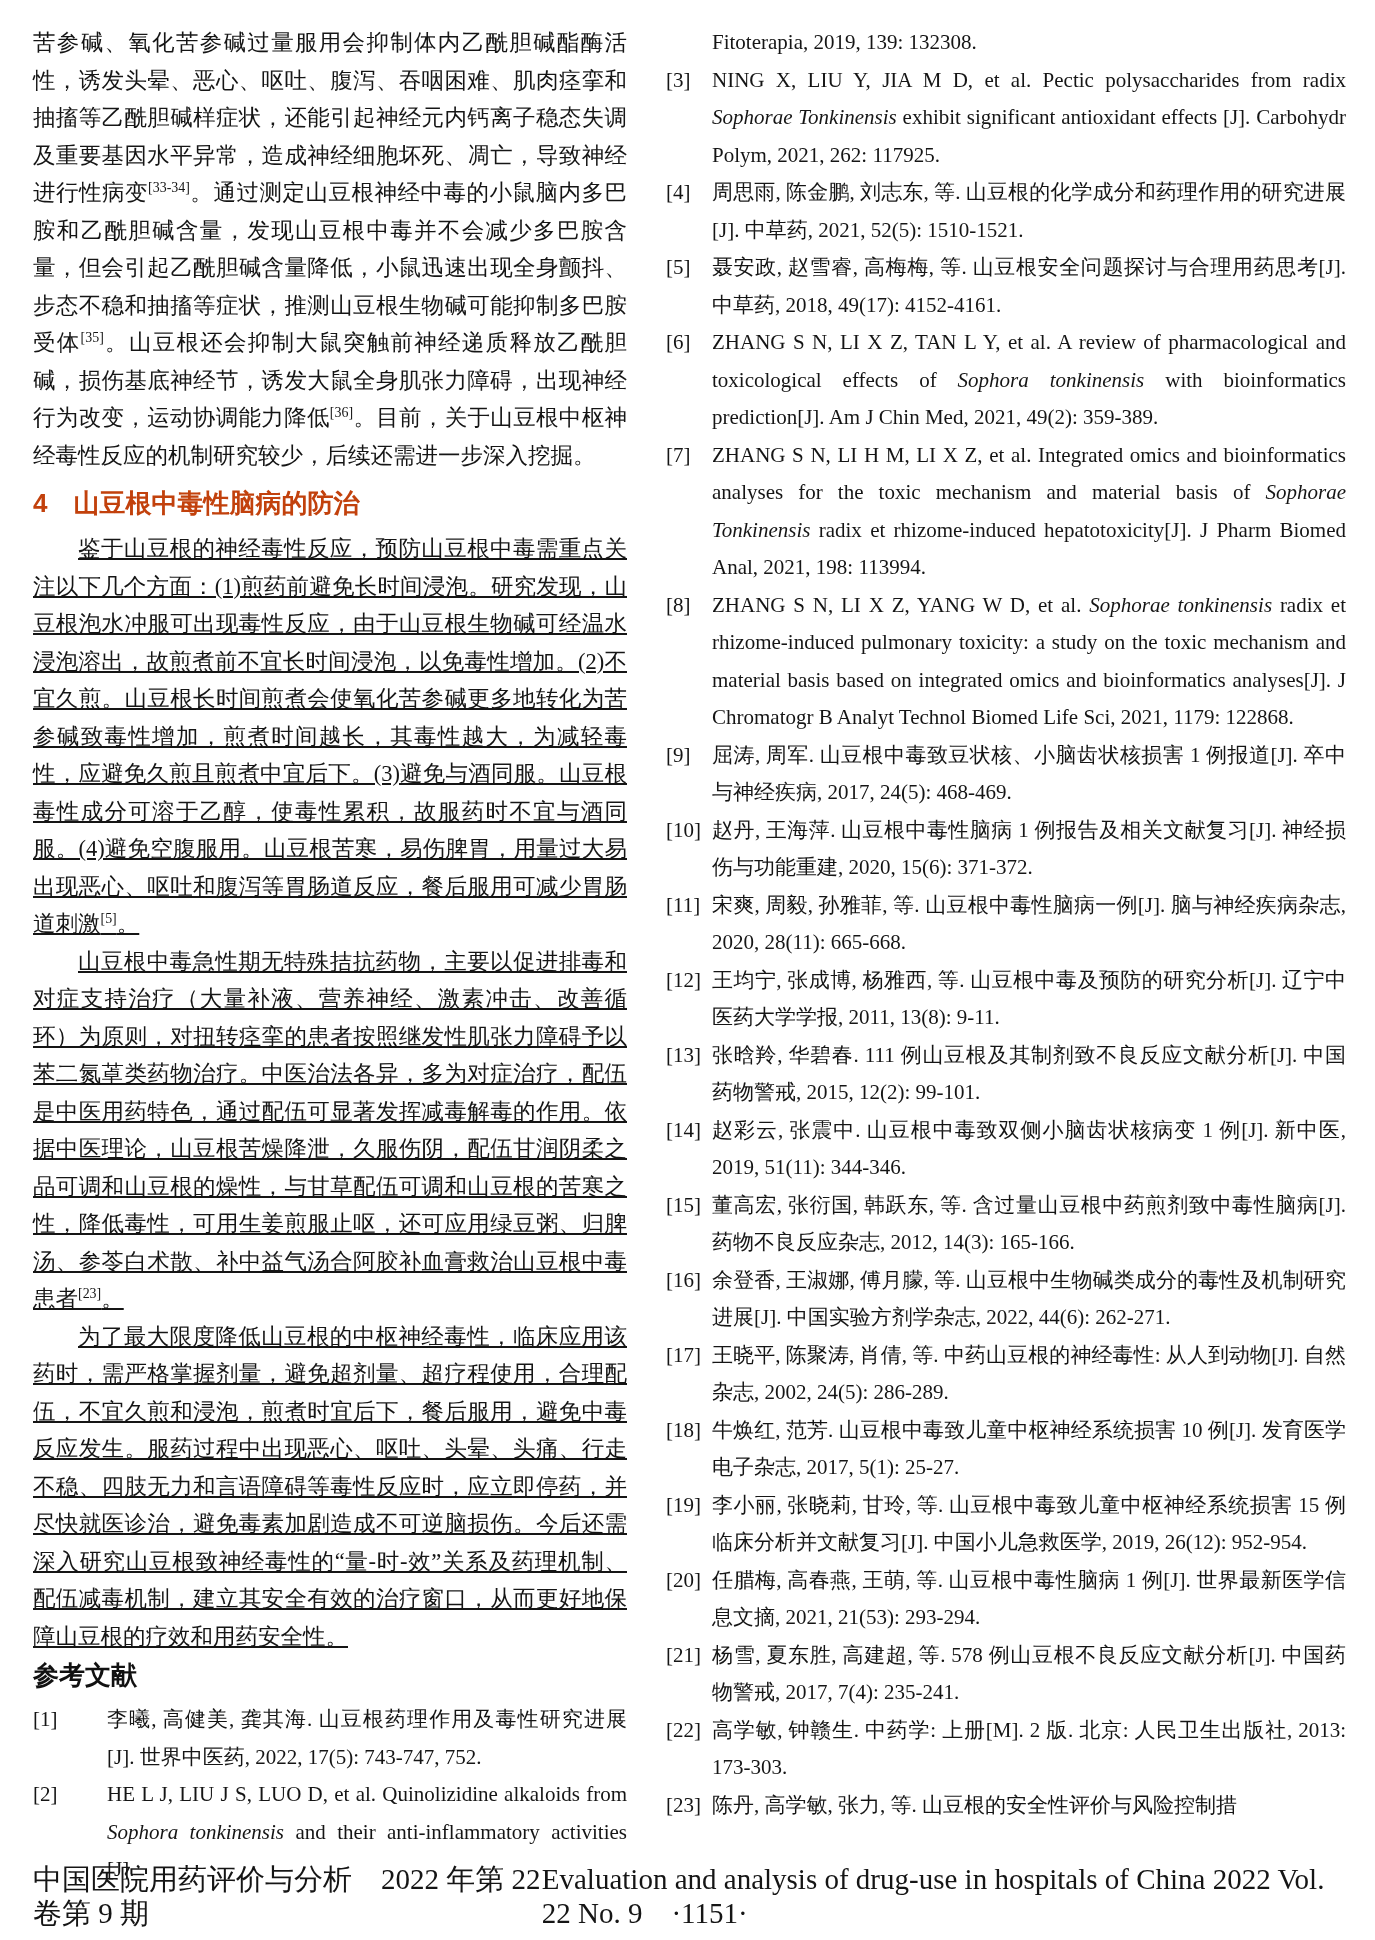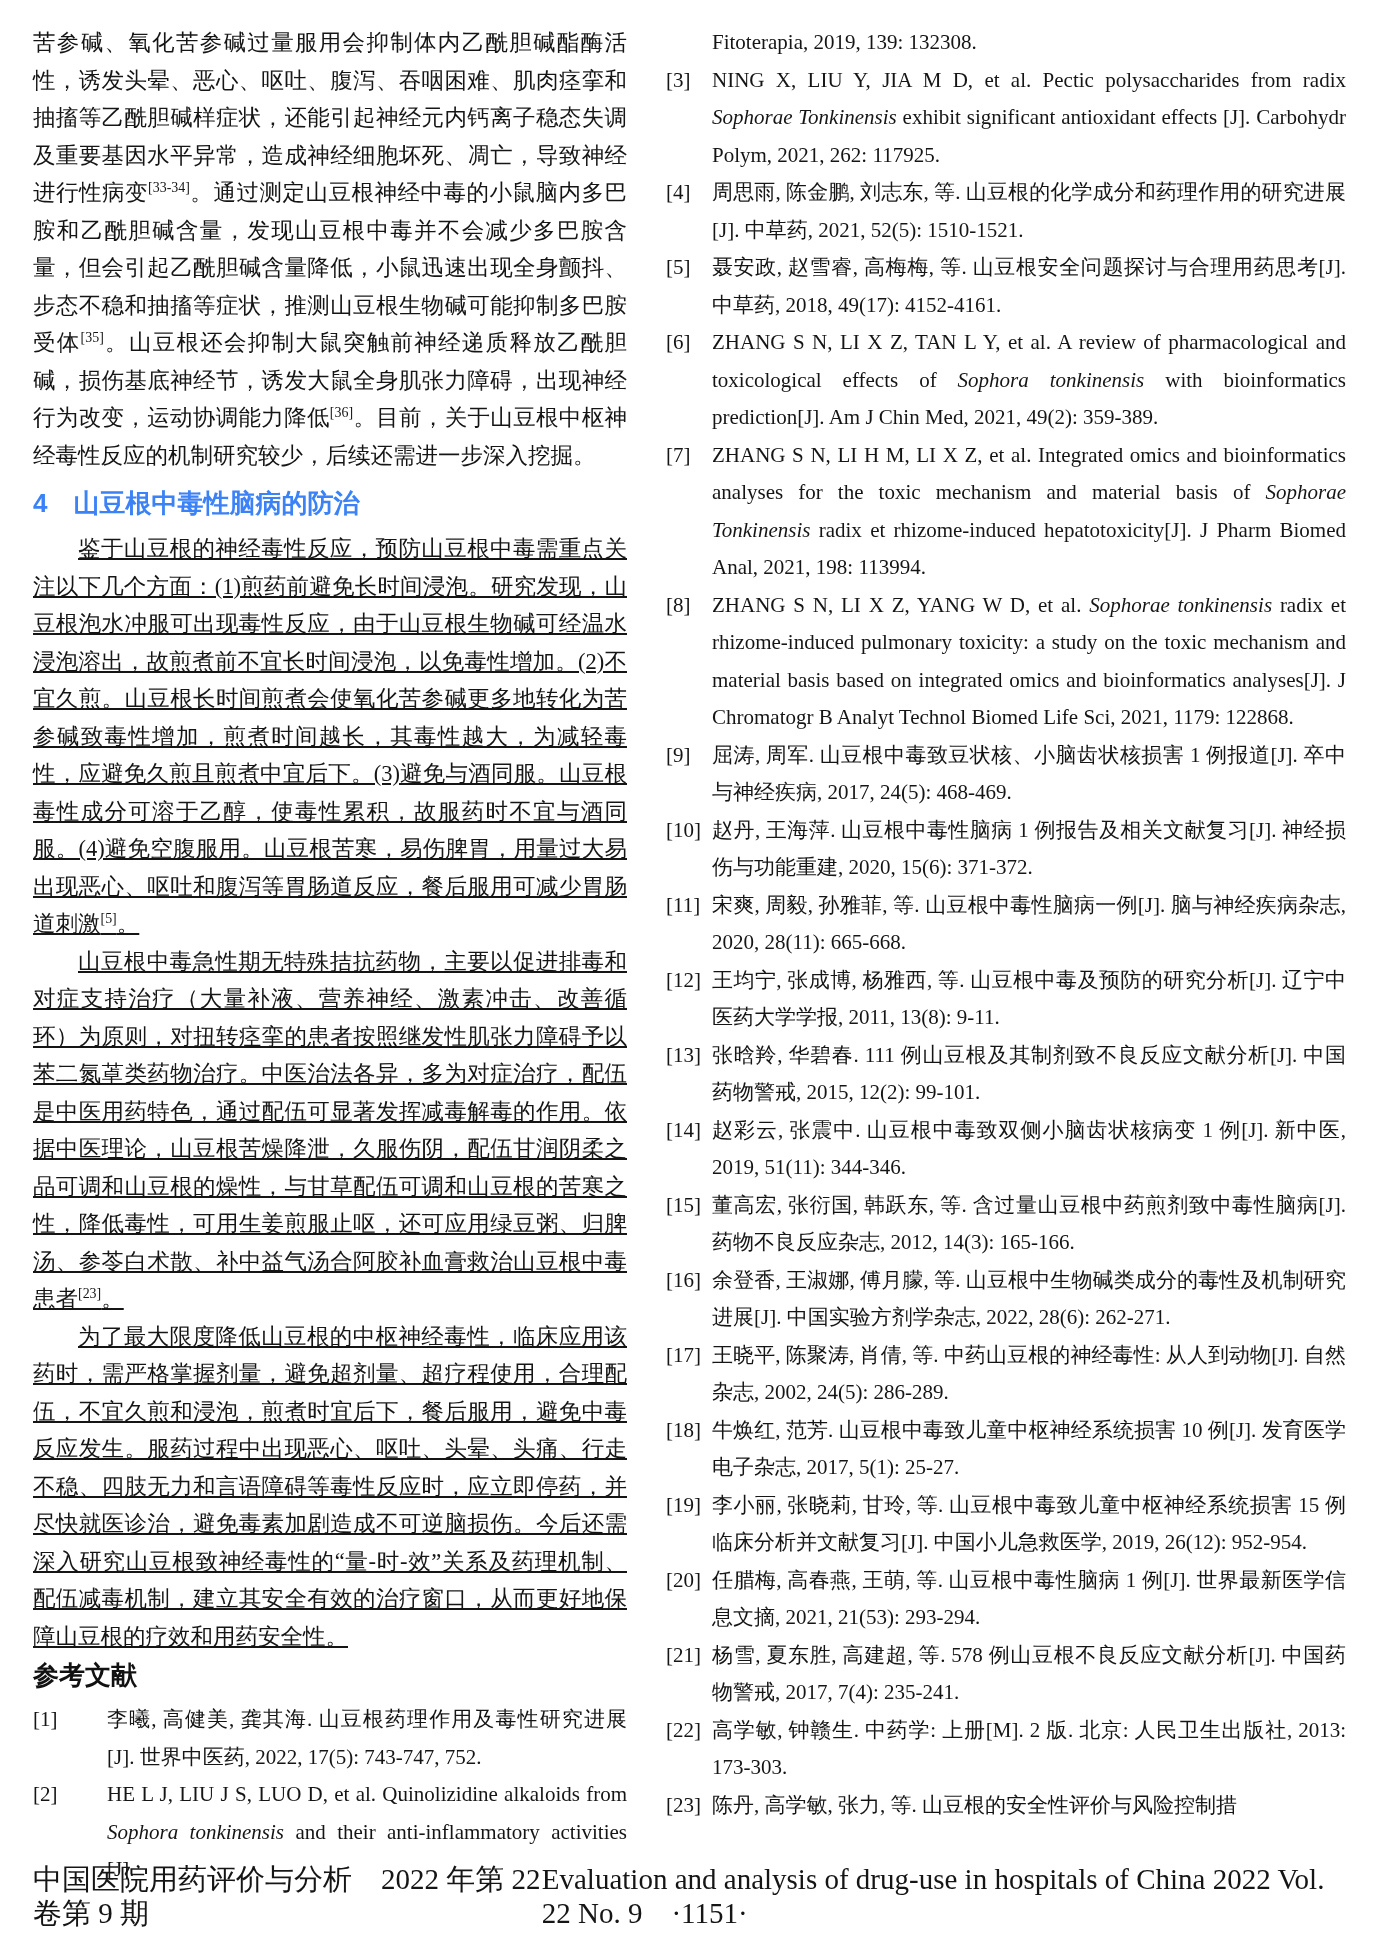--- a/index.html
+++ b/index.html
@@ -14,21 +14,21 @@
   p.body {
     margin:0; font-size:22.5px; line-height:37.5px;
     text-align:justify; text-justify:inter-character;
   }
   p.body.indent { text-indent:2em;text-decoration:underline; }
 
   sup.sup { font-size:0.62em; line-height:0; vertical-align:super; }
 
   .sec-h {
     margin:9px 0 7px 0; font-family:"Liberation Sans","DejaVu Sans",sans-serif;
-    font-weight:bold; font-size:26px; line-height:40px; color:#3b82f6;
+    font-weight:bold; font-size:26px; line-height:40px; color:#c2410c;
   }
   .sec-h .num { margin-right:26px; }
 
   .refs-h {
     margin:0 0 6px 0; font-family:"Liberation Sans","DejaVu Sans",sans-serif;
     font-weight:bold; font-size:26px; line-height:40px; color:#111;
   }
 
   .ref { display:flex; font-size:21px; line-height:37.5px; }
   .ref .rnum { flex:none; text-align:left; }
@@ -128,21 +128,21 @@
         <div class="ref">
           <span class="rnum">[14]</span>
           <span class="rtxt"><span>赵彩云, 张震中. 山豆根中毒致双侧小脑齿状核病变 1 例[J]. 新中医, 2019, 51(11): 344-346.</span></span>
         </div>
         <div class="ref">
           <span class="rnum">[15]</span>
           <span class="rtxt"><span>董高宏, 张衍国, 韩跃东, 等. 含过量山豆根中药煎剂致中毒性脑病[J]. 药物不良反应杂志, 2012, 14(3): 165-166.</span></span>
         </div>
         <div class="ref">
           <span class="rnum">[16]</span>
-          <span class="rtxt"><span>余登香, 王淑娜, 傅月朦, 等. 山豆根中生物碱类成分的毒性及机制研究进展[J]. 中国实验方剂学杂志, 2022, 28(6): 262-271.</span></span>
+          <span class="rtxt"><span>余登香, 王淑娜, 傅月朦, 等. 山豆根中生物碱类成分的毒性及机制研究进展[J]. 中国实验方剂学杂志, 2022, 44(6): 262-271.</span></span>
         </div>
         <div class="ref">
           <span class="rnum">[17]</span>
           <span class="rtxt"><span>王晓平, 陈聚涛, 肖倩, 等. 中药山豆根的神经毒性: 从人到动物[J]. 自然杂志, 2002, 24(5): 286-289.</span></span>
         </div>
         <div class="ref">
           <span class="rnum">[18]</span>
           <span class="rtxt"><span>牛焕红, 范芳. 山豆根中毒致儿童中枢神经系统损害 10 例[J]. 发育医学电子杂志, 2017, 5(1): 25-27.</span></span>
         </div>
         <div class="ref">

